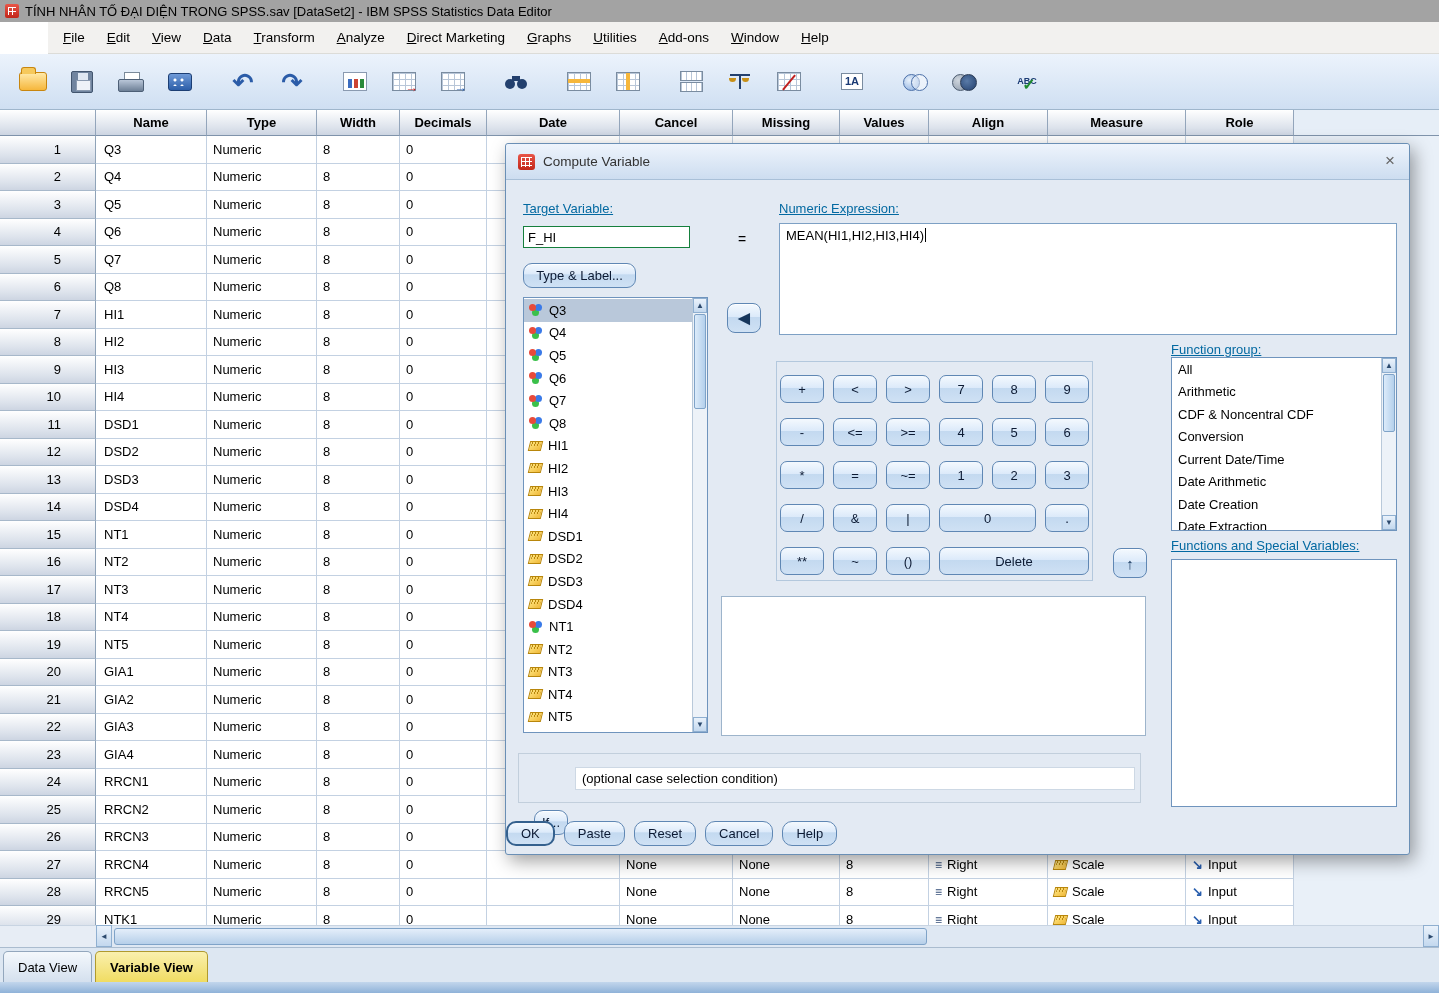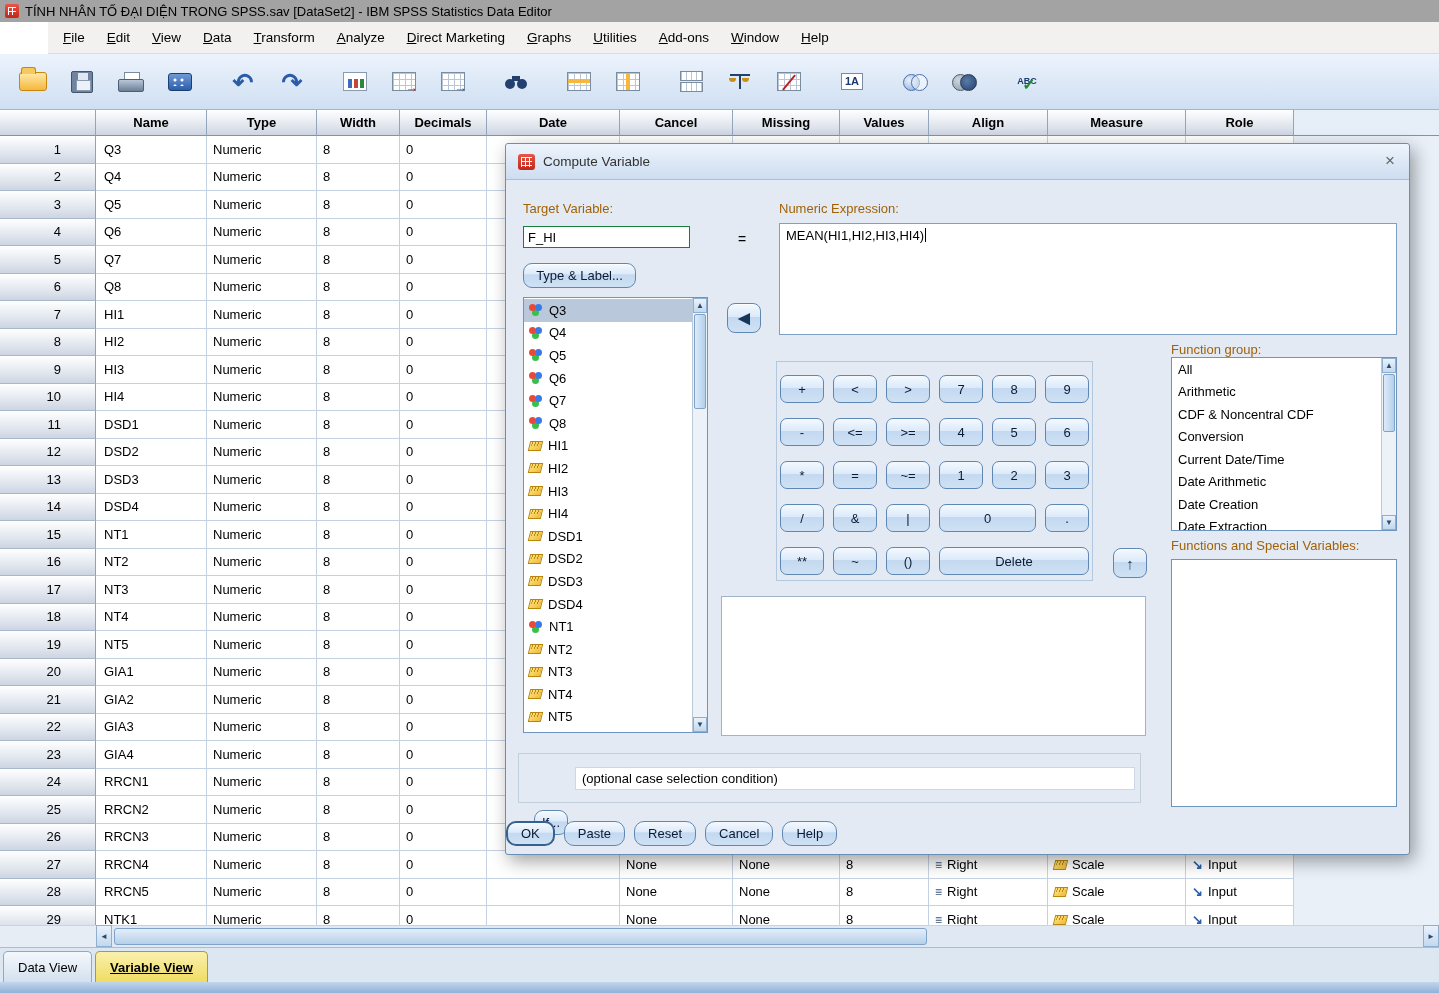--- a/index.html
+++ b/index.html
@@ -98,36 +98,36 @@
   .sb-btn{background:linear-gradient(#eaf2fb,#c3d8ee);border:1px solid #8fafd0;color:#2c4a6e;
           display:flex;align-items:center;justify-content:center;font-size:8px;}
   .hleft,.hright{width:16px;height:22px;}
   .hsb-track{flex:1;position:relative;background:#dfe8f3;border-top:1px solid #c8d4e2;}
   .hsb-thumb{position:absolute;top:2px;bottom:2px;left:2px;width:62%;
              background:linear-gradient(#e4eefa,#b6cfe9);border:1px solid #7fa3c8;border-radius:3px;}
   .view-tabs{position:absolute;top:947px;left:0;right:0;height:35px;background:#dde7f2;border-top:1px solid #aabccf;
              display:flex;align-items:flex-end;padding-left:3px;gap:3px;}
   .vtab{height:31px;padding:0 14px;display:flex;align-items:center;font-size:13px;
         background:linear-gradient(#f4f8fc,#d4e0ee);border:1px solid #93a7bd;border-bottom:none;border-radius:5px 5px 0 0;}
-  .vtab.active{background:linear-gradient(#faf0ae,#f0dc62);border-color:#b09a2e;font-weight:bold;text-decoration:underline;}
+  .vtab.active{background:linear-gradient(#faf0ae,#f0dc62);border-color:#b09a2e;font-weight:bold;}
   .statusbar{position:absolute;top:982px;left:0;right:0;height:11px;background:linear-gradient(#c2d6ec,#8fb2d8);}
 
   
   .dialog{position:absolute;left:505px;top:143px;width:905px;height:712px;background:#e3eaf3;
           border:1px solid #6a8fb5;border-radius:3px;box-shadow:4px 6px 18px rgba(0,0,0,.38);z-index:10;}
   .dlg-title{position:absolute;top:0;left:0;right:0;height:36px;
              background:linear-gradient(#eef4fc,#cdddf0);border-bottom:1px solid #a9c0d8;border-radius:3px 3px 0 0;
              display:flex;align-items:center;gap:8px;padding-left:12px;font-size:13.5px;color:#333;}
   .dlg-icon{width:17px;height:16px;background:linear-gradient(#e85548,#c22619);border-radius:3px;position:relative;}
   .dlg-icon::before{content:"";position:absolute;inset:3px;
       background-image:linear-gradient(#fff 1px,transparent 1px),linear-gradient(90deg,#fff 1px,transparent 1px);
       background-size:4px 4px;}
   .dlg-close{position:absolute;right:14px;top:8px;font-size:17px;color:#666;line-height:17px;}
   .dlg-body{position:absolute;top:36px;left:0;right:0;bottom:0;font-size:13px;}
-  .lbl{position:absolute;color:#a16207;}
+  .lbl{position:absolute;color:#0369a1;text-decoration:underline;}
   .tv-label{left:17px;top:21px;}
   .tv-input{position:absolute;left:17px;top:46px;width:167px;height:22px;border:1px solid #15803d;background:#fff;
             font:13px "Liberation Sans",sans-serif;padding:0 4px;}
   .equals{position:absolute;left:232px;top:51px;font-size:14px;}
   .btn{font:13px "Liberation Sans",sans-serif;color:#0c1a33;
        background:linear-gradient(#f4f9fe,#dceafa 45%,#c3d9f0 46%,#cfe1f4);
        border:1px solid #5f87b4;border-radius:9px;display:inline-flex;align-items:center;justify-content:center;
        box-shadow:inset 0 1px 0 rgba(255,255,255,.8);}
   .type-label-btn{position:absolute;left:17px;top:83px;width:113px;height:25px;}
   .ne-label{left:273px;top:21px;}

